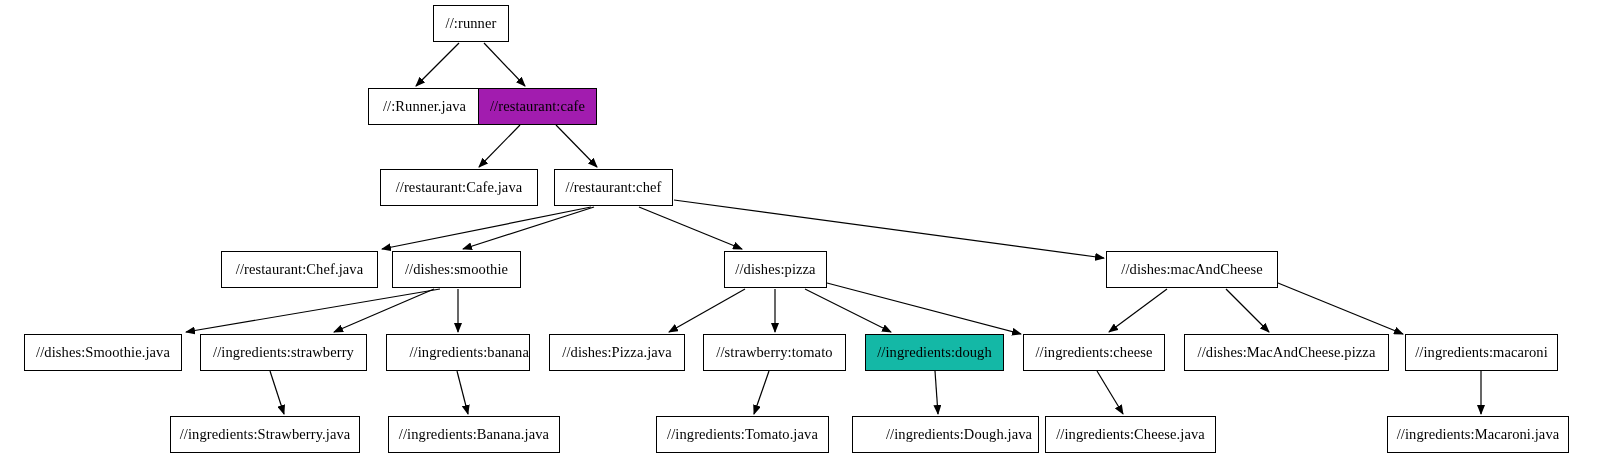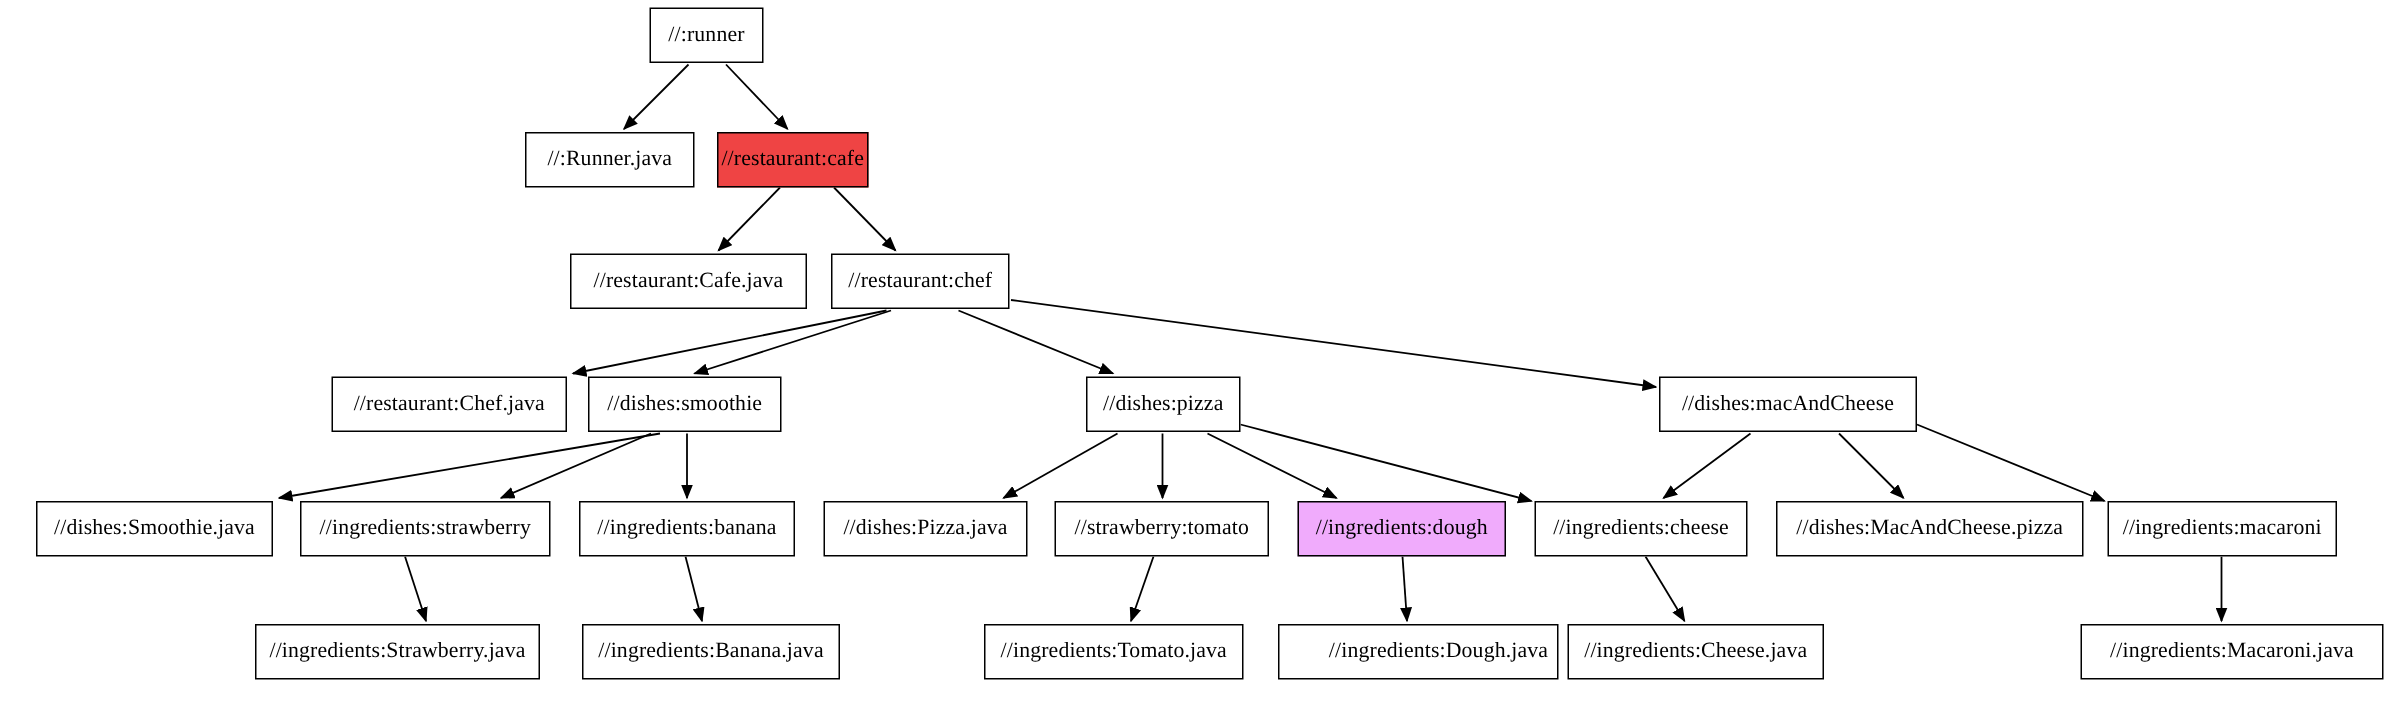--- a/index.html
+++ b/index.html
@@ -83,24 +83,24 @@
         <line x1="753" y1="371" x2="738" y2="414" stroke="#000000" stroke-width="1.2" marker-end="url(#arrowhead)"></line>
         <line x1="919" y1="371" x2="922" y2="414" stroke="#000000" stroke-width="1.2" marker-end="url(#arrowhead)"></line>
         <line x1="1081" y1="371" x2="1107" y2="414" stroke="#000000" stroke-width="1.2" marker-end="url(#arrowhead)"></line>
         <line x1="1465" y1="371" x2="1465" y2="414" stroke="#000000" stroke-width="1.2" marker-end="url(#arrowhead)"></line>
       </g>
   </svg>
   <div id="node-layer">
       <div class="graph-node" style="left: 417px; top: 5px; width: 76px; border-color: rgb(0, 0, 0); background: rgb(255, 255, 255);">
         <span class="node-label">//:runner</span>
       </div>
-      <div class="graph-node" style="left: 334px; top: 88px; width: 113px; border-color: rgb(0, 0, 0); background: rgb(255, 255, 255);">
+      <div class="graph-node" style="left: 352px; top: 88px; width: 113px; border-color: rgb(0, 0, 0); background: rgb(255, 255, 255);">
         <span class="node-label">//:Runner.java</span>
       </div>
-      <div class="graph-node" style="left: 462px; top: 88px; width: 101px; border-color: rgb(0, 0, 0); background: #ef4444;">
+      <div class="graph-node" style="left: 462px; top: 88px; width: 119px; border-color: rgb(0, 0, 0); background: #a21caf;">
         <span class="node-label">//restaurant:cafe</span>
       </div>
       <div class="graph-node" style="left: 364px; top: 169px; width: 158px; border-color: rgb(0, 0, 0); background: rgb(255, 255, 255);">
         <span class="node-label">//restaurant:Cafe.java</span>
       </div>
       <div class="graph-node" style="left: 538px; top: 169px; width: 119px; border-color: rgb(0, 0, 0); background: rgb(255, 255, 255);">
         <span class="node-label">//restaurant:chef</span>
       </div>
       <div class="graph-node" style="left: 205px; top: 251px; width: 157px; border-color: rgb(0, 0, 0); background: rgb(255, 255, 255);">
         <span class="node-label">//restaurant:Chef.java</span>
@@ -113,30 +113,30 @@
       </div>
       <div class="graph-node" style="left: 1090px; top: 251px; width: 172px; border-color: rgb(0, 0, 0); background: rgb(255, 255, 255);">
         <span class="node-label">//dishes:macAndCheese</span>
       </div>
       <div class="graph-node" style="left: 8px; top: 334px; width: 158px; border-color: rgb(0, 0, 0); background: rgb(255, 255, 255);">
         <span class="node-label">//dishes:Smoothie.java</span>
       </div>
       <div class="graph-node" style="left: 184px; top: 334px; width: 167px; border-color: rgb(0, 0, 0); background: rgb(255, 255, 255);">
         <span class="node-label">//ingredients:strawberry</span>
       </div>
-      <div class="graph-node" style="left: 370px; top: 334px; width: 144px; border-color: rgb(0, 0, 0); background: rgb(255, 255, 255);">
+      <div class="graph-node" style="left: 370px; top: 334px; width: 144px; border-color: rgb(0, 0, 0); background: rgb(255, 255, 255); justify-content: flex-end;">
         <span class="node-label">//ingredients:banana</span>
       </div>
       <div class="graph-node" style="left: 533px; top: 334px; width: 136px; border-color: rgb(0, 0, 0); background: rgb(255, 255, 255);">
         <span class="node-label">//dishes:Pizza.java</span>
       </div>
       <div class="graph-node" style="left: 687px; top: 334px; width: 143px; border-color: rgb(0, 0, 0); background: rgb(255, 255, 255);">
         <span class="node-label">//strawberry:tomato</span>
       </div>
-      <div class="graph-node" style="left: 849px; top: 334px; width: 139px; border-color: rgb(0, 0, 0); background: #f0abfc;">
+      <div class="graph-node" style="left: 849px; top: 334px; width: 139px; border-color: rgb(0, 0, 0); background: #14b8a6;">
         <span class="node-label">//ingredients:dough</span>
       </div>
       <div class="graph-node" style="left: 1007px; top: 334px; width: 142px; border-color: rgb(0, 0, 0); background: rgb(255, 255, 255);">
         <span class="node-label">//ingredients:cheese</span>
       </div>
       <div class="graph-node" style="left: 1168px; top: 334px; width: 205px; border-color: rgb(0, 0, 0); background: rgb(255, 255, 255);">
         <span class="node-label">//dishes:MacAndCheese.pizza</span>
       </div>
       <div class="graph-node" style="left: 1389px; top: 334px; width: 153px; border-color: rgb(0, 0, 0); background: rgb(255, 255, 255);">
         <span class="node-label">//ingredients:macaroni</span>
@@ -149,17 +149,17 @@
       </div>
       <div class="graph-node" style="left: 640px; top: 416px; width: 173px; border-color: rgb(0, 0, 0); background: rgb(255, 255, 255); justify-content: center;">
         <span class="node-label">//ingredients:Tomato.java</span>
       </div>
       <div class="graph-node" style="left: 836px; top: 416px; width: 187px; border-color: rgb(0, 0, 0); background: rgb(255, 255, 255); padding-left: 27px;">
         <span class="node-label">//ingredients:Dough.java</span>
       </div>
       <div class="graph-node" style="left: 1029px; top: 416px; width: 171px; border-color: rgb(0, 0, 0); background: rgb(255, 255, 255);">
         <span class="node-label">//ingredients:Cheese.java</span>
       </div>
-      <div class="graph-node" style="left: 1371px; top: 416px; width: 202px; border-color: rgb(0, 0, 0); background: rgb(255, 255, 255);">
+      <div class="graph-node" style="left: 1371px; top: 416px; width: 182px; border-color: rgb(0, 0, 0); background: rgb(255, 255, 255);">
         <span class="node-label">//ingredients:Macaroni.java</span>
       </div>
     </div>
 </div>
 
 </body></html>

